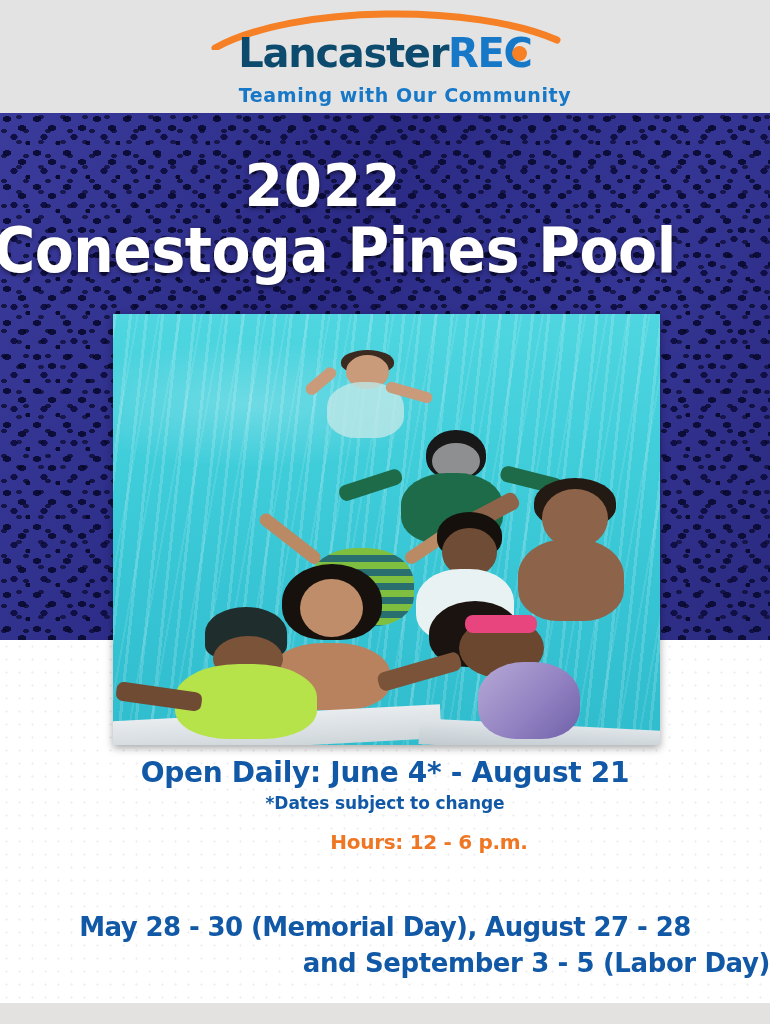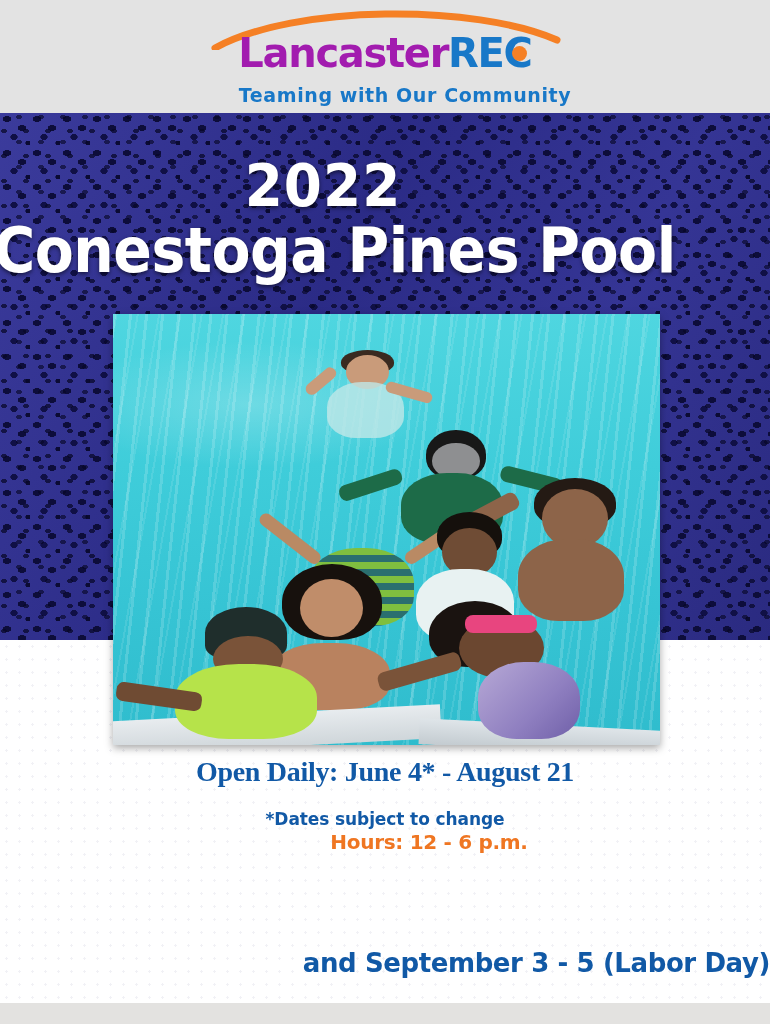--- a/index.html
+++ b/index.html
@@ -44,21 +44,21 @@
     left:0; top:20px;
     width:360px;
     text-align:center;
     font-family:"DejaVu Sans", sans-serif;
     font-weight:bold;
     font-size:40px;
     letter-spacing:-1.3px;
     line-height:46px;
     white-space:nowrap;
   }
-  .logo-lancaster { color:#a21caf; }
+  .logo-lancaster { color:#0c4a6e; }
   .logo-rec { color:#1878c8; }
   .logo-c-wrap { position:relative; display:inline-block; }
   .logo-dot {
     position:absolute;
     width:15px; height:15px;
     border-radius:50%;
     background:#f58025;
     left:8px; top:16px;
   }
 
@@ -241,22 +241,22 @@
   }
 
   .info-text {
     position:absolute;
     left:0; width:770px;
     text-align:center;
     font-family:"DejaVu Sans", sans-serif;
     font-weight:bold;
   }
 
-  .line-open     { top:116px; font-size:28px; color:#1159a6; letter-spacing:-0.3px;font-family:Liberation Serif, serif; }
-  .line-sub      { top:153px; font-size:17px; color:#1159a6; letter-spacing:-0.1px;margin-top:16px; }
+  .line-open     { top:116px; font-size:28px; color:#1159a6; letter-spacing:-0.3px; }
+  .line-sub      { top:153px; font-size:17px; color:#1159a6; letter-spacing:-0.1px; }
   .line-hours    { top:190px; font-size:20px; color:#ef7622; letter-spacing:-0.3px;margin-left:44px; }
   .line-addl     { top:236px; font-size:26px; color:#1159a6; letter-spacing:-0.3px; }
   .line-weekend1 { top:272px; font-size:26px; color:#1159a6; letter-spacing:-0.6px; white-space:nowrap; }
   .line-weekend2 { top:308px; font-size:26px; color:#1159a6; letter-spacing:-0.4px;text-align:right; }
 
   
   .footer-band {
     position:absolute; left:0; top:1003px;
     width:770px; height:21px;
     background:#e3e2e0;
@@ -344,18 +344,19 @@
       <span class="goggle"></span>
       <span class="torso"></span>
       <span class="arm a1"></span>
     </div>
   </div>
 
   <div class="info">
     <div class="info-text line-open">Open Daily: June 4* - August 21</div>
     <div class="info-text line-sub">*Dates subject to change</div>
     <div class="info-text line-hours">Hours: 12 - 6 p.m.</div>
+    <div class="info-text line-weekend1">May 28 - 30 (Memorial Day), August 27 - 28</div>
     <div class="info-text line-weekend2">and September 3 - 5 (Labor Day)</div>
   </div>
 
   <div class="footer-band"></div>
 
 </div>
 
 </body></html>

